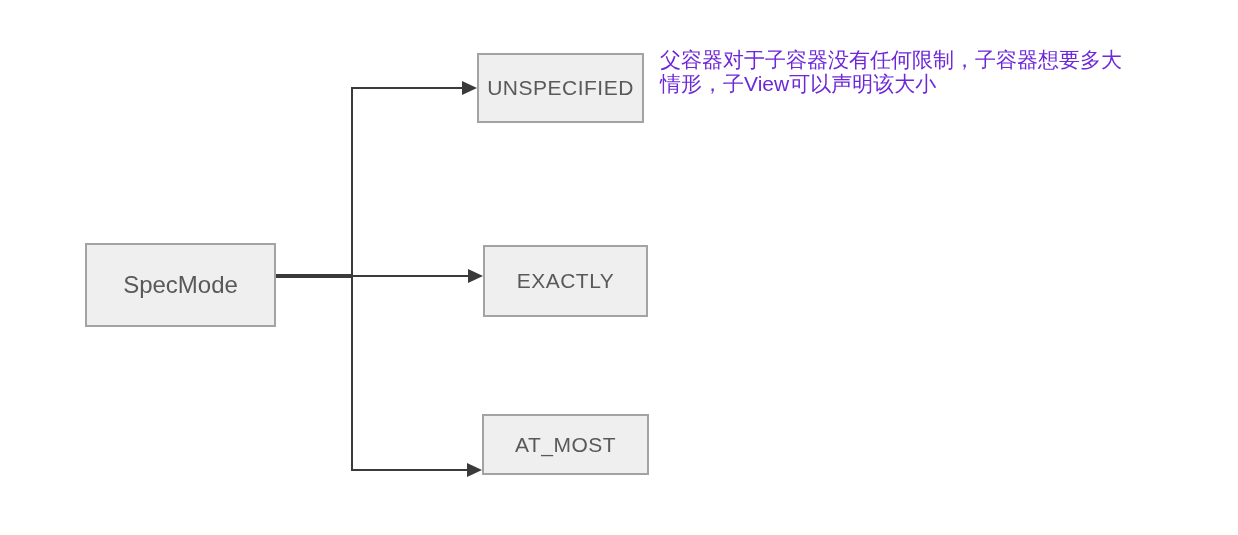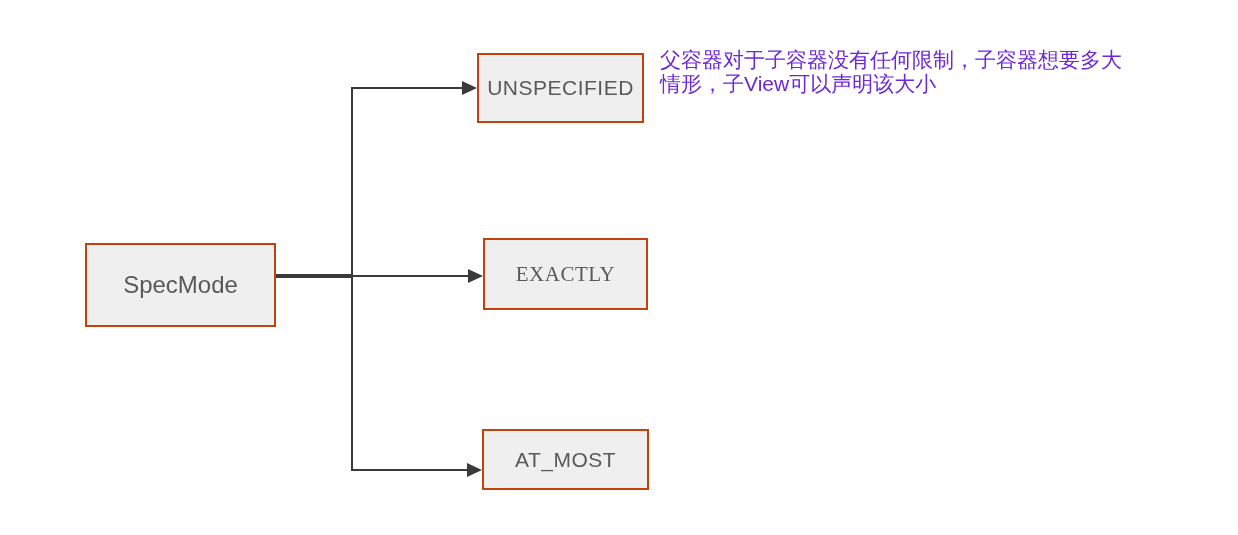--- a/index.html
+++ b/index.html
@@ -20,41 +20,41 @@
     left: 0;
     top: 0;
     width: 1238px;
     height: 535px;
     pointer-events: none;
   }
   .node {
     position: absolute;
     box-sizing: border-box;
     background: #efefef;
-    border: 2px solid #c2410c;
+    border: 2px solid #a3a3a3;
     display: flex;
     align-items: center;
     justify-content: center;
     color: #595959;
   }
   .node-root {
     left: 37px;
     top: 243px;
     width: 191px;
     height: 84px;
     font-size: 24px;
     margin-left: 48px;
   }
   .node-branch {
     font-size: 21px;
     letter-spacing: 0.5px;
   }
   .node-unspecified { left: 477px; top: 53px;  width: 167px; height: 70px; }
-  .node-exactly     { left: 483px; top: 238px; width: 165px; height: 72px; font-family: Liberation Serif, serif; }
-  .node-atmost      { left: 482px; top: 429px; width: 167px; height: 61px; }
+  .node-exactly     { left: 483px; top: 245px; width: 165px; height: 72px; }
+  .node-atmost      { left: 482px; top: 414px; width: 167px; height: 61px; }
   .desc {
     position: absolute;
     left: 660px;
     width: 560px;
     color: #6d28d9;
     font-size: 21px;
     line-height: 23.6px;
     white-space: nowrap;
   }
   .desc-unspecified { top: 48px; }

